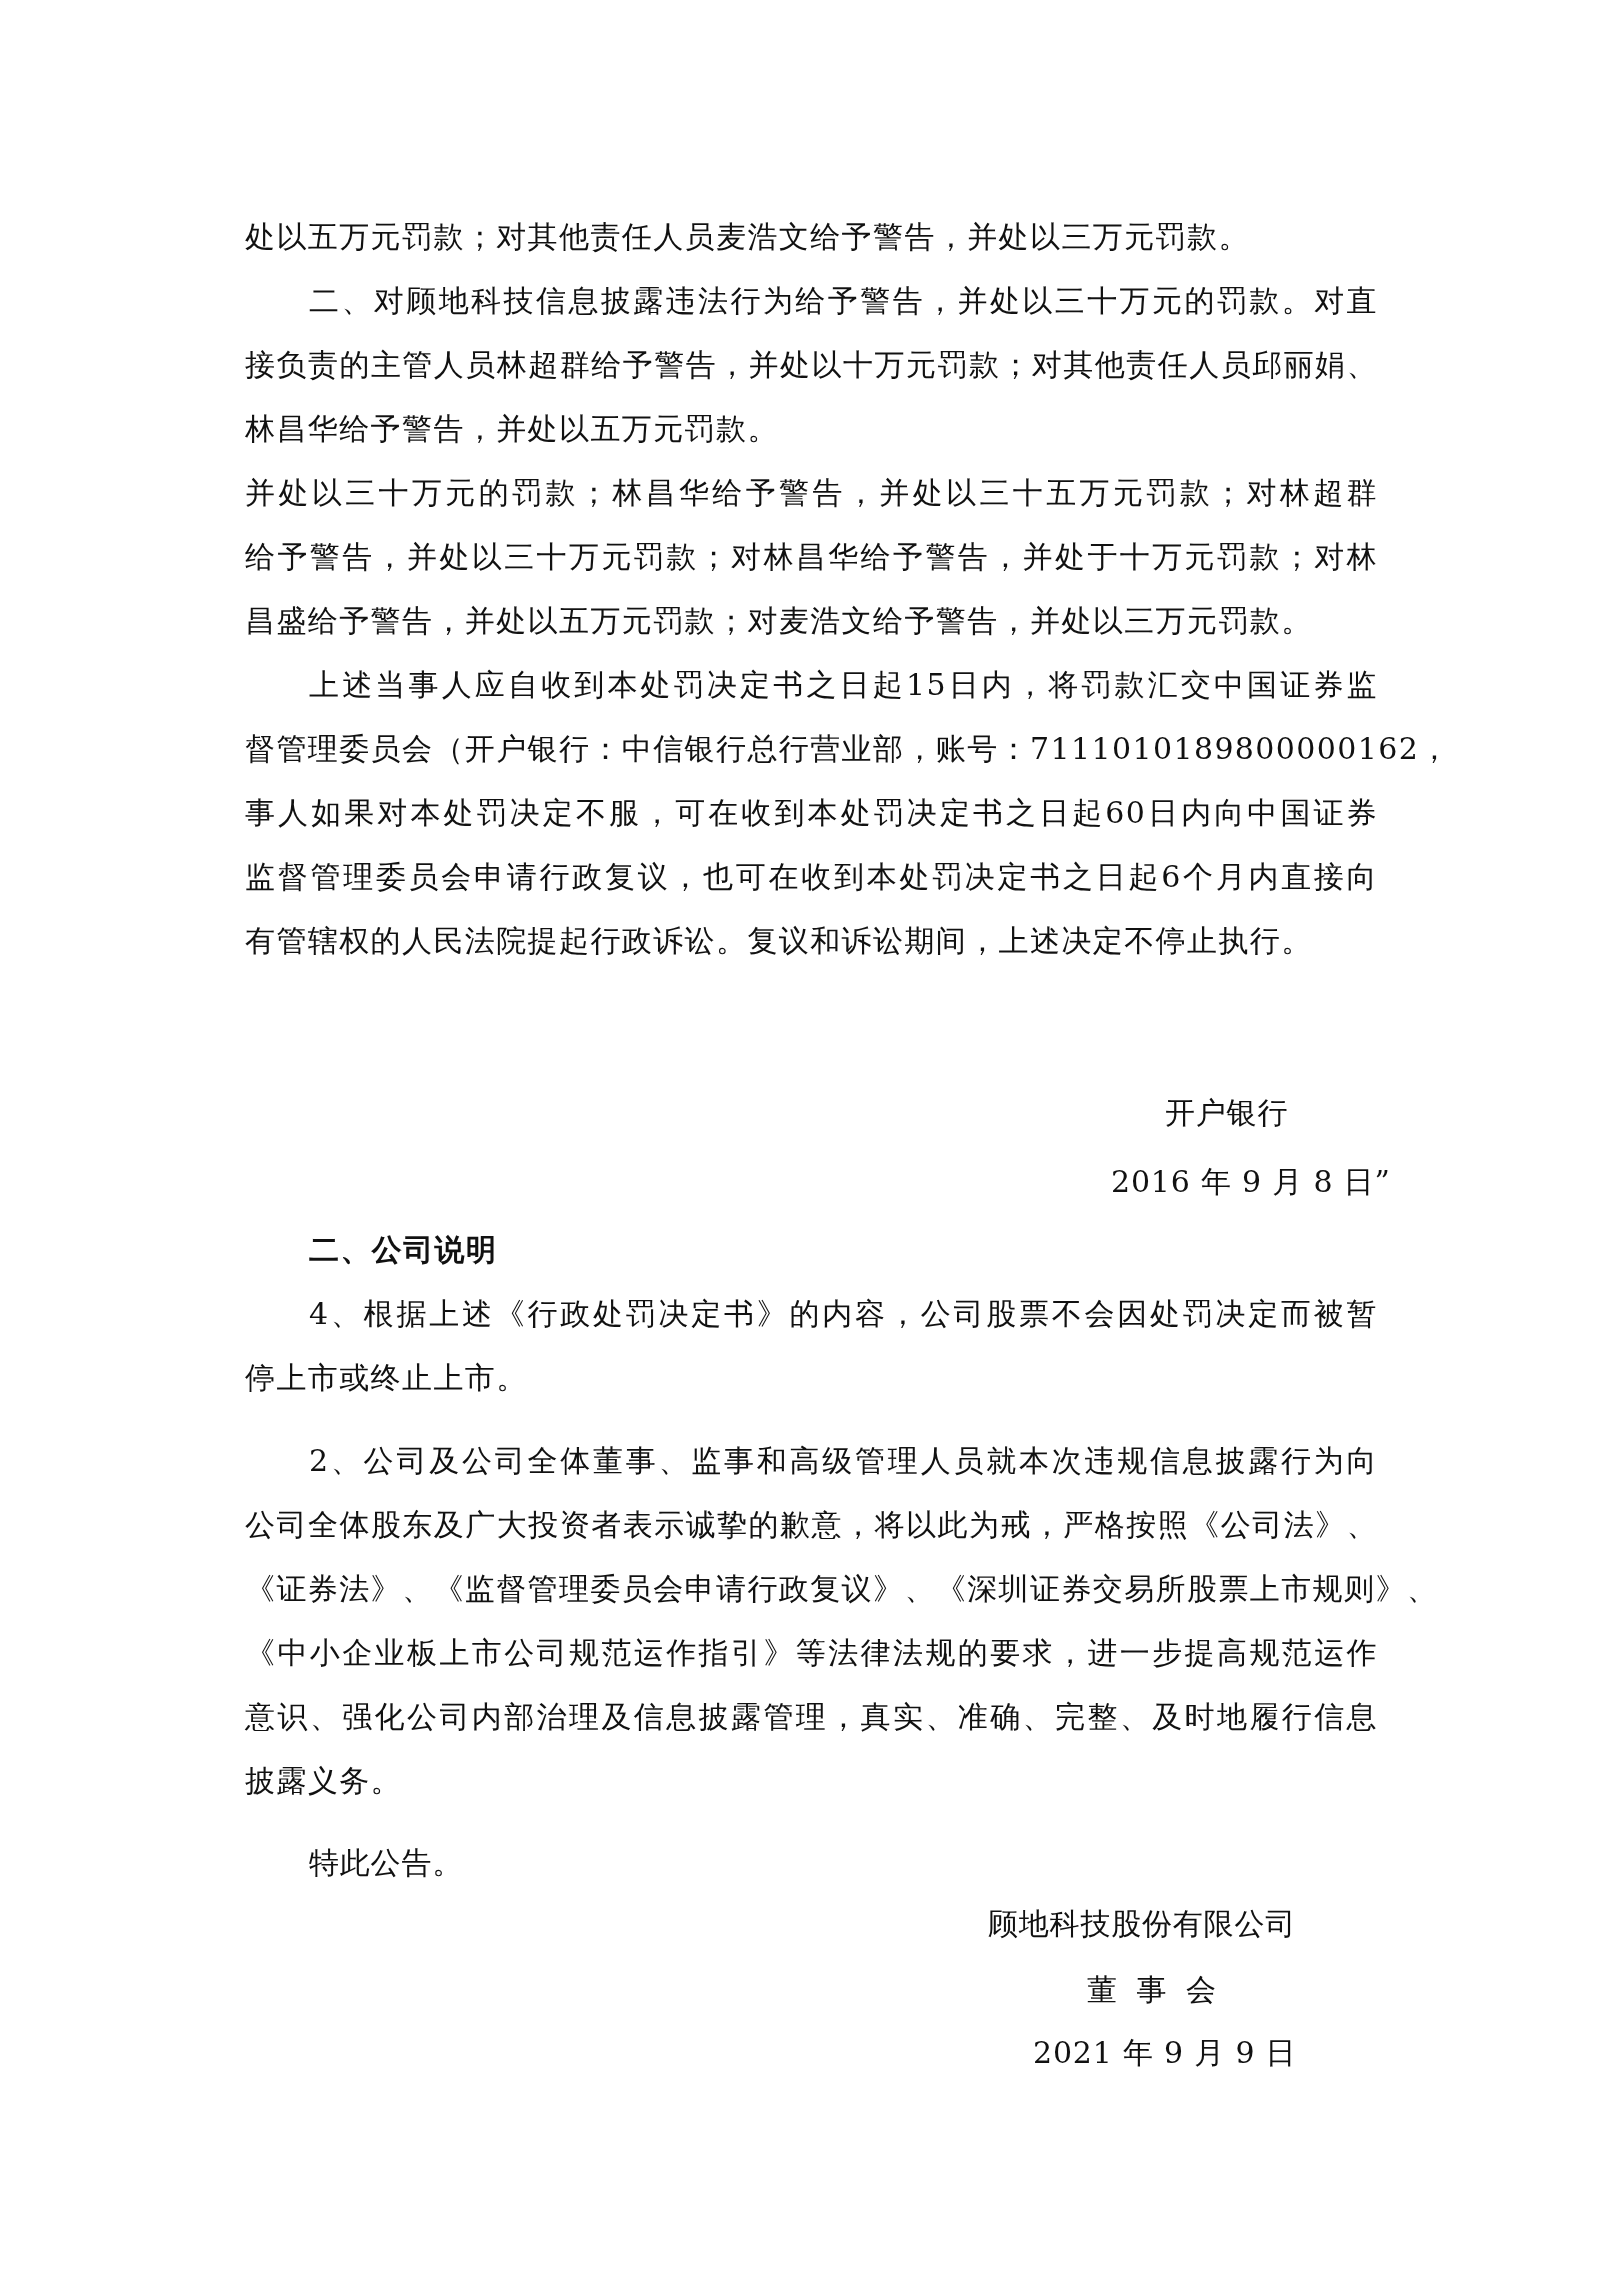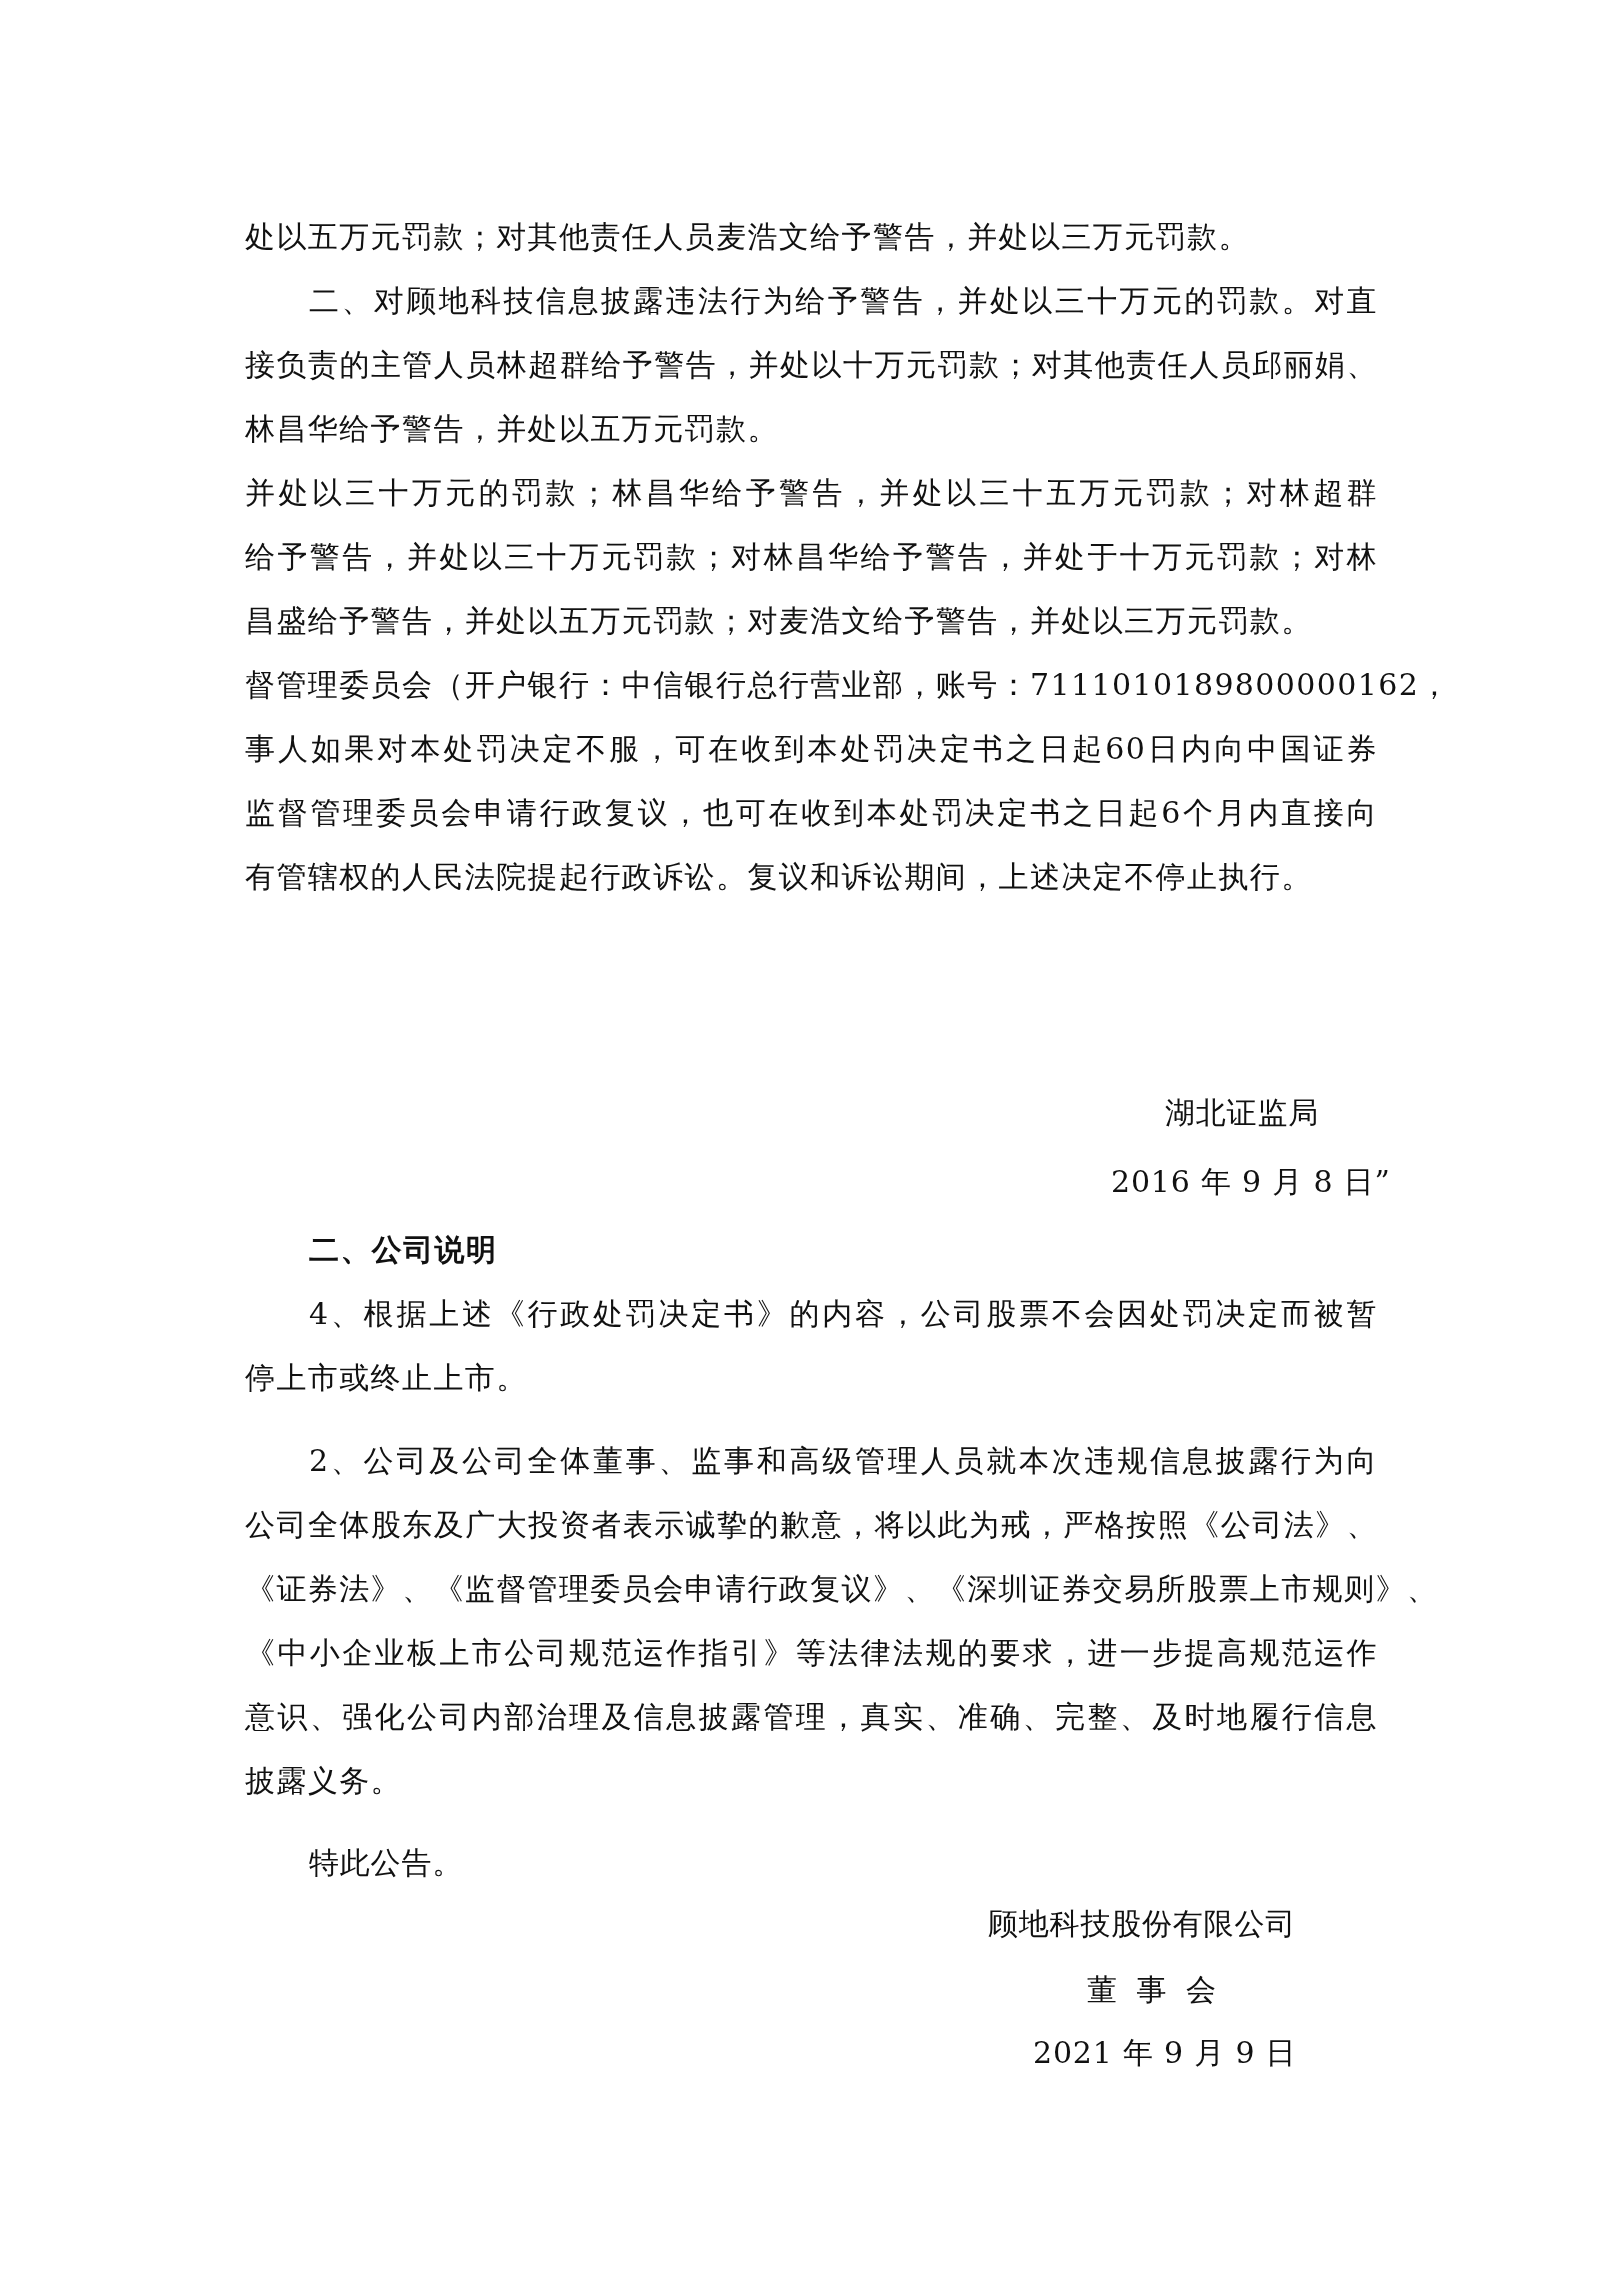--- a/index.html
+++ b/index.html
@@ -65,28 +65,29 @@
     <div class="line last">林昌华给予警告，并处以五万元罚款。</div>
   </div>
 
   <div>
     <div class="line">并处以三十万元的罚款；林昌华给予警告，并处以三十五万元罚款；对林超群</div>
     <div class="line">给予警告，并处以三十万元罚款；对林昌华给予警告，并处于十万元罚款；对林</div>
     <div class="line last">昌盛给予警告，并处以五万元罚款；对麦浩文给予警告，并处以三万元罚款。</div>
   </div>
 
   <div>
+    <div class="line indent">上述当事人应自收到本处罚决定书之日起15日内，将罚款汇交中国证券监</div>
     <div class="line">督管理委员会（开户银行：中信银行总行营业部，账号：7111010189800000162，</div>
     <div class="line">事人如果对本处罚决定不服，可在收到本处罚决定书之日起60日内向中国证券</div>
     <div class="line">监督管理委员会申请行政复议，也可在收到本处罚决定书之日起6个月内直接向</div>
     <div class="line last">有管辖权的人民法院提起行政诉讼。复议和诉讼期间，上述决定不停止执行。</div>
   </div>
 </div>
 
-<div class="right-sig" style="left:1165px; top:1081px;">湖北证监局</div>
+<div class="right-sig" style="left:1165px; top:1081px;">开户银行</div>
 <div class="right-sig" style="left:1111px; top:1150px;">2016 年 9 月 8 日”</div>
 
 <div class="page" style="top:1218px;">
   <div class="line indent heading last">二、公司说明</div>
 
   <div>
     <div class="line indent">4、根据上述《行政处罚决定书》的内容，公司股票不会因处罚决定而被暂</div>
     <div class="line last">停上市或终止上市。</div>
   </div>
 

